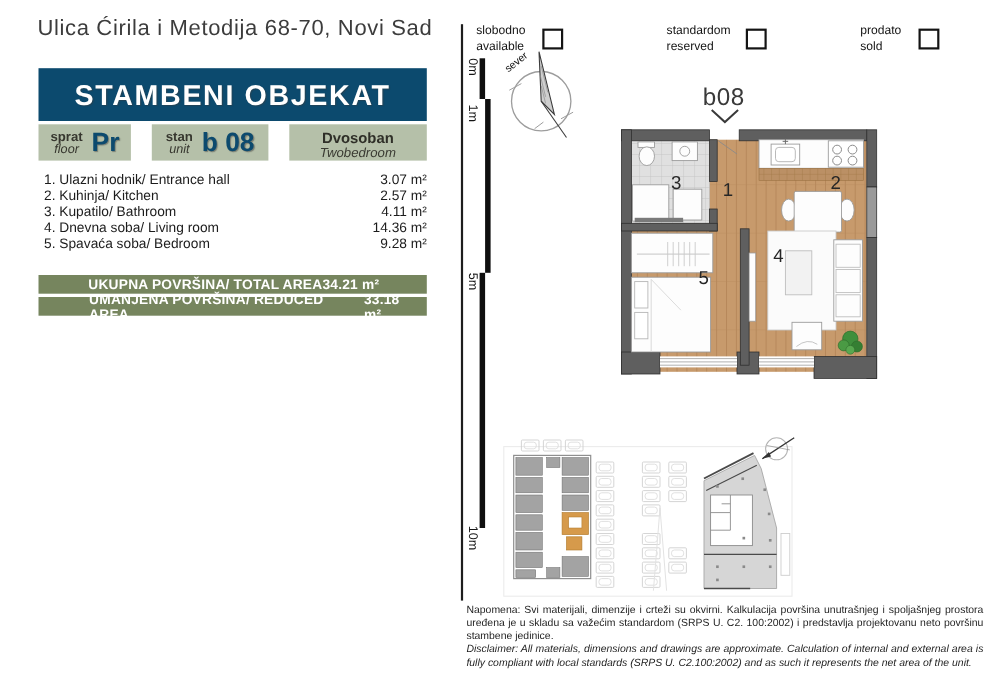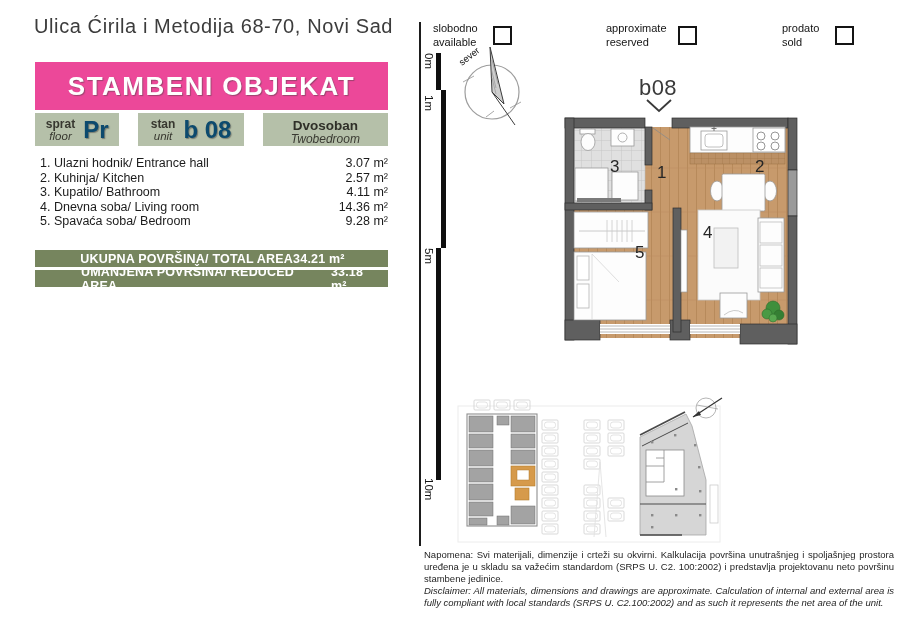--- a/index.html
+++ b/index.html
@@ -2,21 +2,21 @@
 <html><head>
 <meta charset="utf-8">
 <style>
   html,body{margin:0;padding:0;background:#fff;}
   #page{position:relative;width:900px;height:636px;background:#ffffff;overflow:hidden;
         font-family:"Liberation Sans", sans-serif;color:#222;}
   .abs{position:absolute;}
 
   
   .address{left:34px;top:15px;font-size:20px;letter-spacing:.6px;color:#3c3c3c;}
-  .header-bar{left:35px;top:62px;width:353px;height:48px;background:#ec4899;
+  .header-bar{left:35px;top:62px;width:353px;height:48px;background:#0c4a6e;
               display:flex;align-items:center;justify-content:center;}
   .header-bar span{color:#fff;font-weight:bold;font-size:26px;letter-spacing:1.5px;
                    text-shadow:1px 1px 1px rgba(60,60,60,.45);}
   .info-row{left:35px;top:113px;width:353px;height:33px;display:flex;gap:19px;}
   .cell{background:#b5c0a9;display:flex;align-items:center;justify-content:center;gap:8px;}
   .cell .lbls{text-align:center;line-height:12px;color:#37372f;}
   .lbl-sr{font-weight:bold;font-size:12px;}
   .lbl-en{font-style:italic;font-size:11.5px;}
   .cell .big{color:#0c4a6e;font-weight:bold;font-size:24px;
              text-shadow:1px 1px 1px rgba(60,60,60,.5);}
@@ -127,21 +127,21 @@
   <span class="abs ruler-label rl1">1m</span>
   <span class="abs ruler-label rl5">5m</span>
   <span class="abs ruler-label rl10">10m</span>
 
   <div class="abs legend-text lg1">
     <div>slobodno</div>
     <div>available</div>
   </div>
   <div class="abs legend-box lb1"></div>
   <div class="abs legend-text lg2">
-    <div>approximate</div>
+    <div>standardom</div>
     <div>reserved</div>
   </div>
   <div class="abs legend-box lb2"></div>
   <div class="abs legend-text lg3">
     <div>prodato</div>
     <div>sold</div>
   </div>
   <div class="abs legend-box lb3"></div>
 
   <svg class="abs" style="left:452px;top:40px;" width="80" height="90" viewBox="0 0 80 90">

